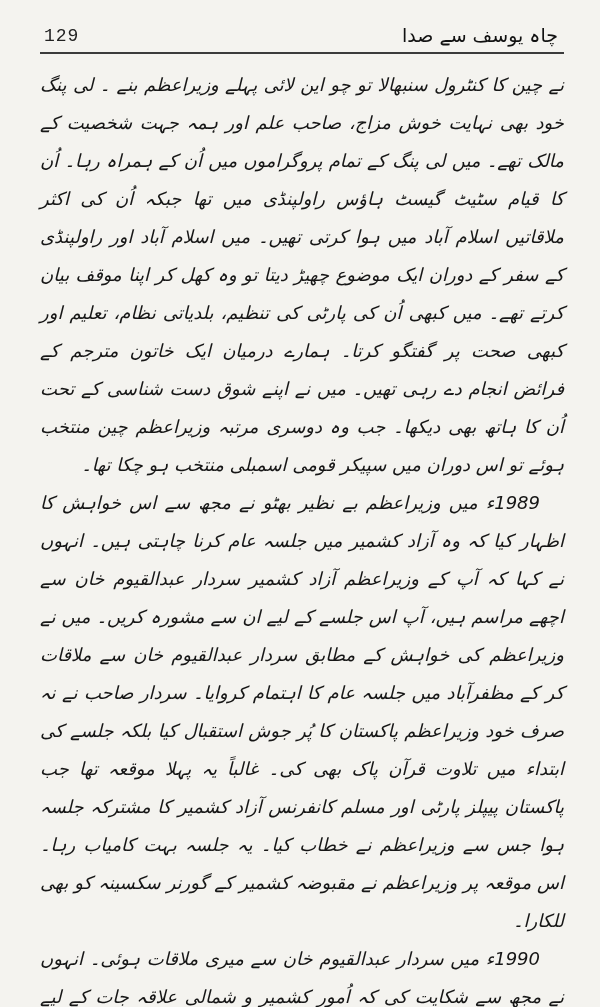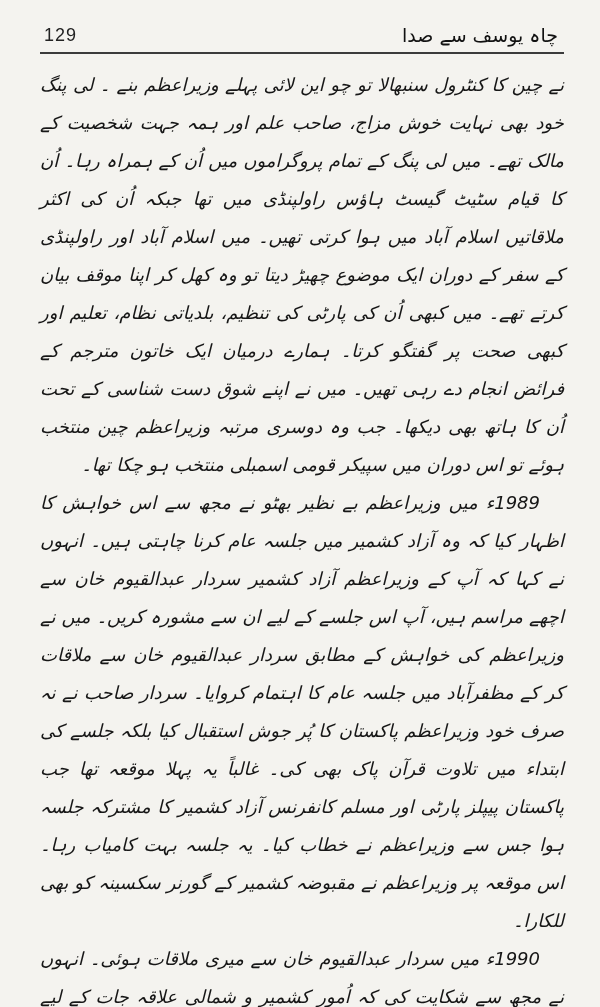--- a/index.html
+++ b/index.html
@@ -19,21 +19,21 @@
     color: #1a1a1a;
     overflow: hidden;
   }
   .header {
     display: flex;
     justify-content: space-between;
     align-items: flex-end;
     padding: 0 6px 3px 4px;
   }
   .pagenum {
-    font-family: Liberation Sans, sans-serif;
+    font-family: Liberation Mono, monospace;
     font-size: 18px;
     color: #222222;
     letter-spacing: 1px;
   }
   .title {
     direction: rtl;
     font-size: 19px;
     font-weight: normal;
     color: #111111;
   }

